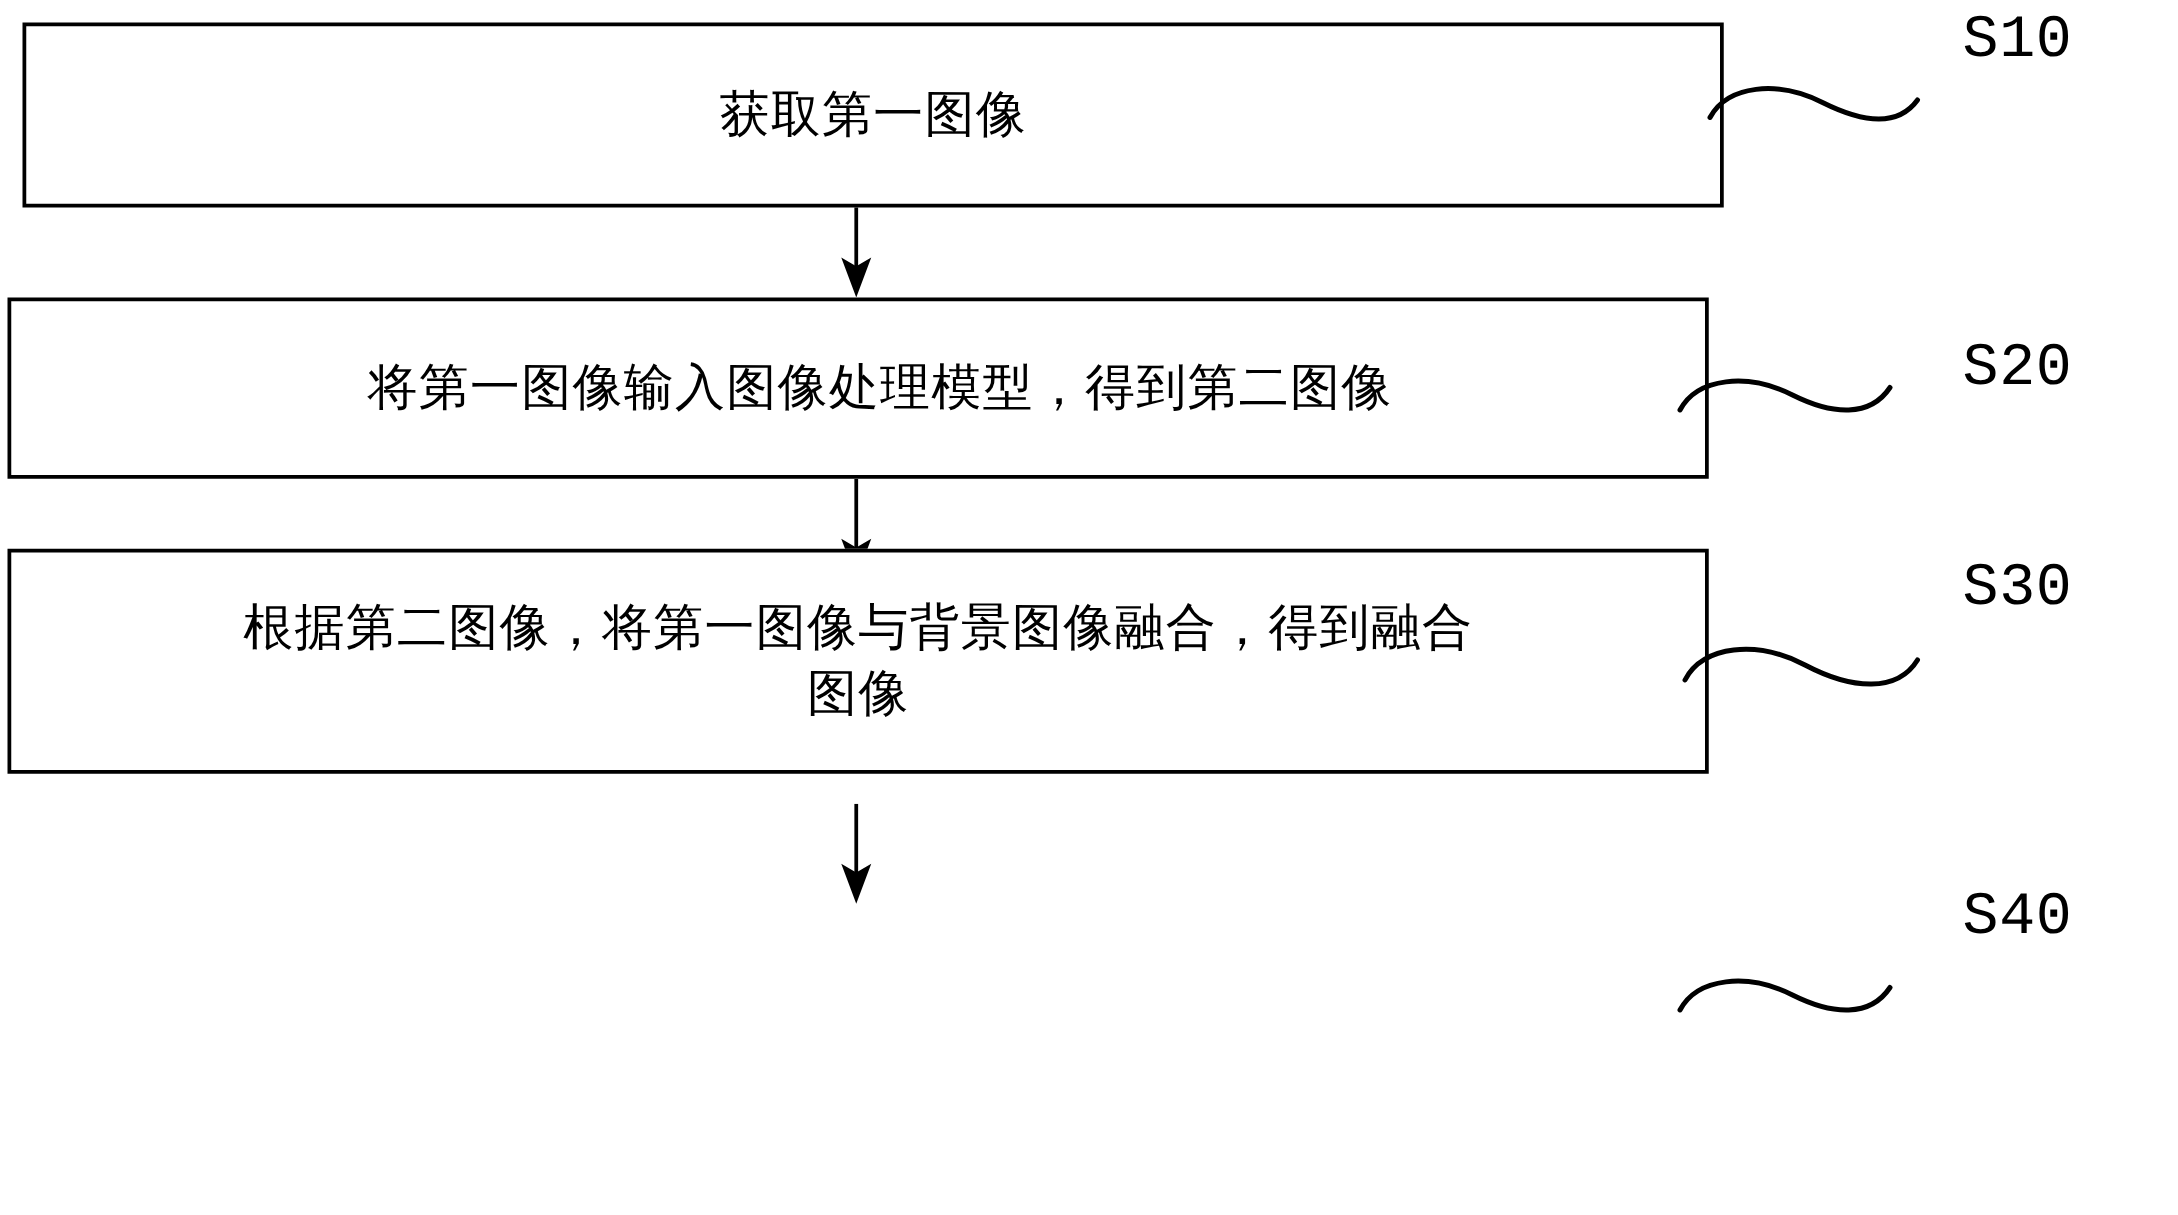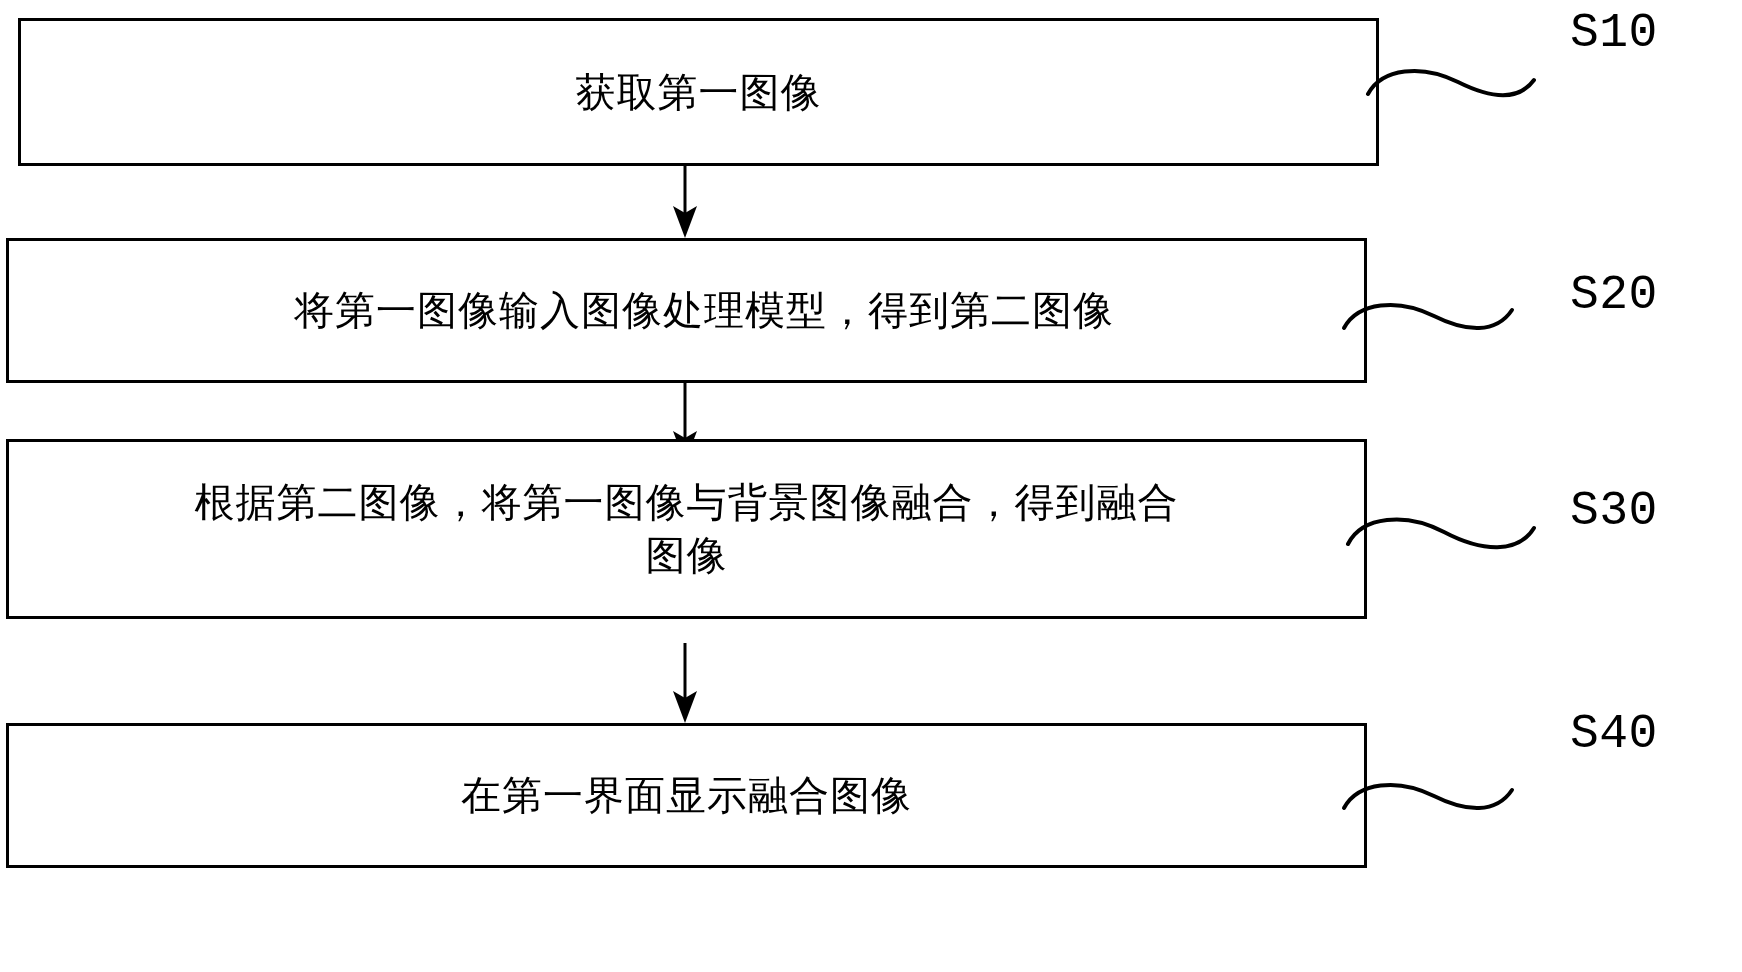--- a/index.html
+++ b/index.html
@@ -101,30 +101,27 @@
 
   <div class="step-box" style="left:6px; top:439px; width:1361px; height:180px;">
     <div class="step-text">根据第二图像，将第一图像与背景图像融合，得到融合
 图像</div>
   </div>
 
   <svg class="leader" style="left:1270px; top:478px; width:300px; height:110px;" viewBox="0 0 300 110">
     <path d="M 78 66 C 92 38, 136 34, 174 54 C 212 74, 248 76, 264 50"></path>
   </svg>
 
-  <div class="step-label" style="left:1570px; top:484px;">S30</div>
+  <div class="step-label" style="left:1570px; top:444px;">S30</div>
 
   <svg class="connector" style="left:655px; top:643px; width:60px; height:82px;" viewBox="0 0 60 82">
     <line x1="30" y1="0" x2="30" y2="62" stroke="#000000" stroke-width="3"></line>
     <polygon points="30,80 18,48 30,55 42,48" fill="#000000"></polygon>
   </svg>
 
-  <div class="step-box" style="left:6px; top:723px; width:1361px; height:145px;">
-    <div class="step-text">在第一界面显示融合图像</div>
-  </div>
 
   <svg class="leader" style="left:1300px; top:730px; width:250px; height:110px;" viewBox="0 0 250 110">
     <path d="M 44 78 C 58 52, 98 48, 134 66 C 166 82, 196 84, 212 60"></path>
   </svg>
 
   <div class="step-label" style="left:1570px; top:707px;">S40</div>
 
 </div>
 
 </body></html>

